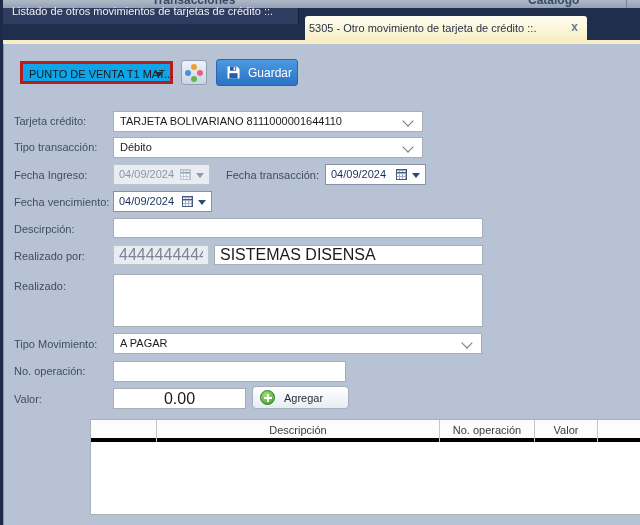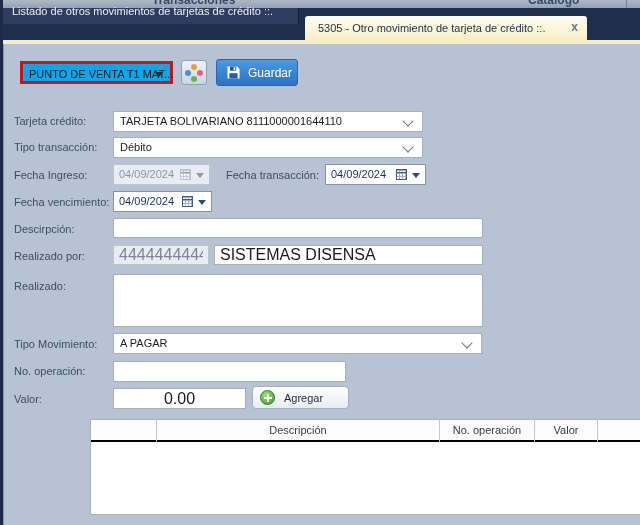--- a/index.html
+++ b/index.html
@@ -18,21 +18,21 @@
   .topstrip .vdiv{position:absolute;left:626px;top:0;width:1px;height:8px;background:#76828f;}
   
   .tabbar{position:absolute;left:0;top:8px;width:640px;height:32px;background:#202e4e;}
   .tab-inactive{position:absolute;left:0;top:0;width:298px;height:16px;
     background:#2d3c5f;border-right:1px solid #16223c;
     display:flex;align-items:flex-end;cursor:pointer;}
   .tab-inactive .lbl{padding:0 12px 7px 12px;color:#eef1f6;white-space:nowrap;}
   .tab-active{position:absolute;left:305px;top:8px;width:282px;height:24px;
     background:linear-gradient(180deg,#fffef2,#f8eec5);
     border-radius:3px 3px 0 0;display:flex;align-items:center;cursor:default;}
-  .tab-active .lbl{padding-left:13px;color:#253248;white-space:nowrap;}
+  .tab-active .lbl{padding-left:4px;color:#253248;white-space:nowrap;}
   .tab-active .close{position:absolute;right:9px;top:4px;font-weight:bold;
     font-size:12px;color:#66788e;cursor:pointer;}
   .tab-underline{position:absolute;left:0;top:40px;width:640px;height:4px;background:#f8eec5;}
   
   .leftstrip{position:absolute;left:0;top:0;width:3px;height:525px;background:#1d2b49;z-index:50;}
   .leftstrip2{position:absolute;left:3px;top:44px;width:1px;height:481px;background:#8296b4;z-index:50;}
   
   .store-combo{position:absolute;left:20px;top:61px;width:153px;height:23px;
     background:#0ea5e9;border:3px solid #b91c1c;box-sizing:border-box;cursor:pointer;}
   .store-combo .val{position:absolute;left:6px;top:0;line-height:21px;color:#1a1a1a;white-space:nowrap;}
@@ -82,21 +82,21 @@
   .plus{width:15px;height:15px;border-radius:50%;margin:0 9px 0 7px;
     background:radial-gradient(circle at 40% 30%,#a5dd7e,#3d9b2e);
     border:1px solid #2e7d23;box-sizing:border-box;position:relative;}
   .plus:before,.plus:after{content:"";position:absolute;background:#fff;}
   .plus:before{left:6px;top:3px;width:2px;height:8px;}
   .plus:after{left:3px;top:6px;width:8px;height:2px;}
   
   .grid{position:absolute;left:90px;top:419px;width:552px;height:96px;
     border:1px solid #a9b0b8;box-sizing:border-box;background:#fff;}
   .grid-head{position:absolute;left:0;top:0;width:100%;height:22px;
-    background:#fcfcfc;border-bottom:2px solid #000000;box-sizing:border-box;display:flex;}
+    background:#fcfcfc;border-bottom:4px solid #000000;box-sizing:border-box;display:flex;}
   .gh{height:22px;line-height:21px;box-sizing:border-box;border-right:1px solid #c6c6c6;
     color:#3a3a3a;text-align:center;overflow:hidden;white-space:nowrap;}
   .gh.c0{width:66px;}
   .gh.c1{width:283px;}
   .gh.c2{width:95px;}
   .gh.c3{width:63px;}
   .gh.c4{flex:1;border-right:none;}
   .grid-body{position:absolute;left:0;top:22px;width:100%;height:72px;background:#fff;}
 </style>
 </head>

